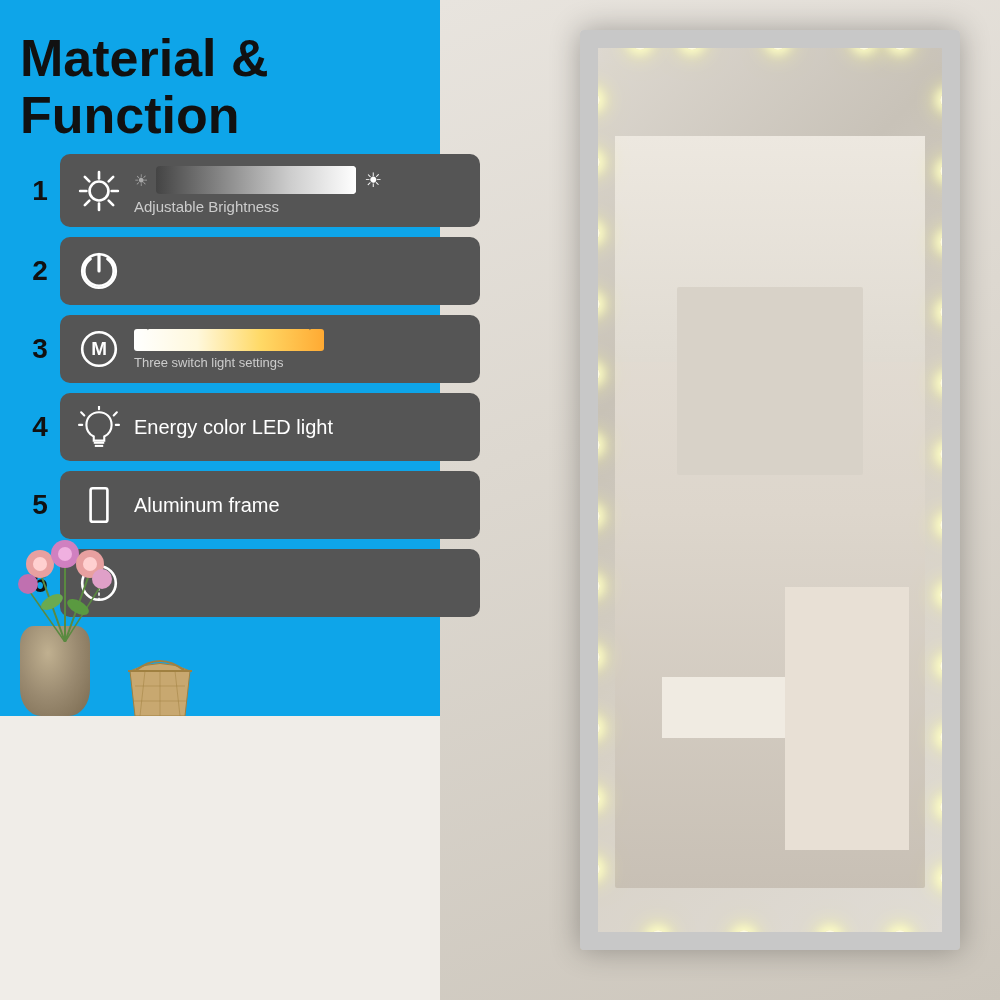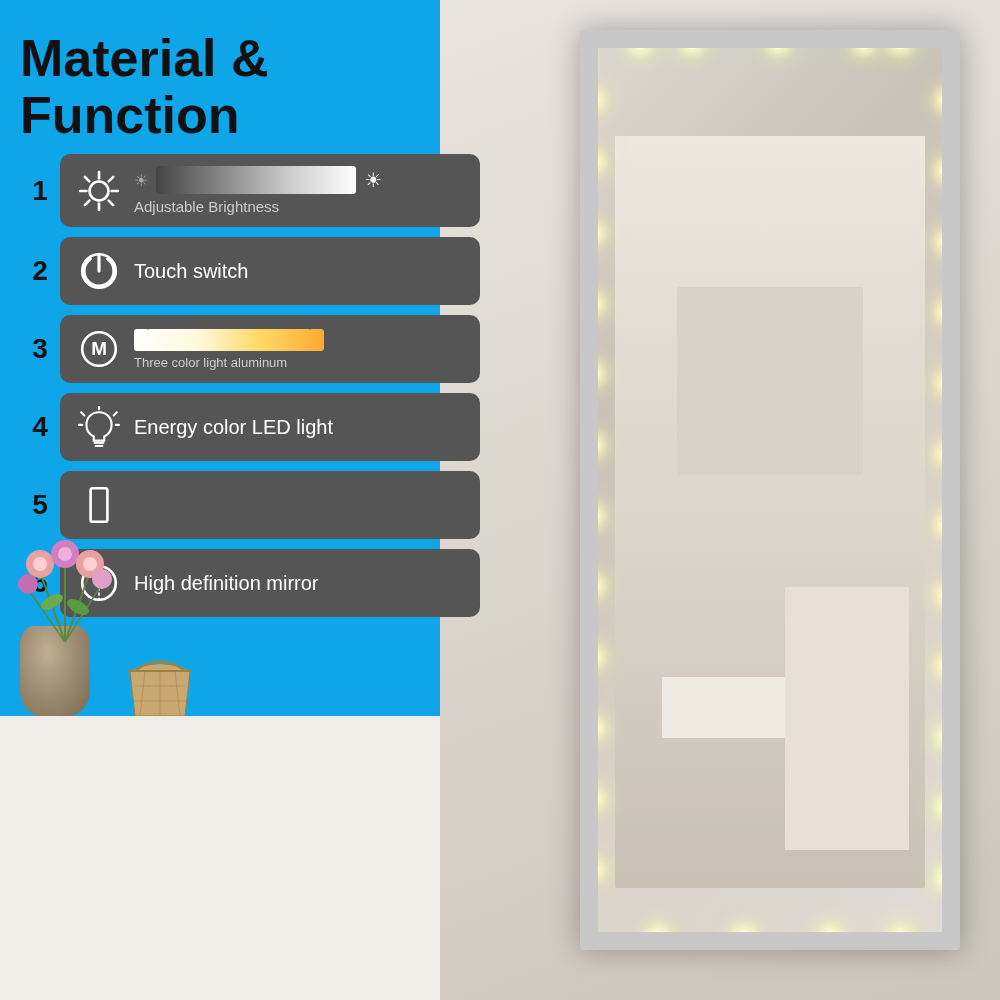--- a/index.html
+++ b/index.html
@@ -296,42 +296,39 @@
       <div class="feature-item">
         <div class="feature-number">2</div>
         <div class="feature-card">
           <div class="feature-icon">
             <svg viewBox="0 0 40 40" fill="none" xmlns="http://www.w3.org/2000/svg">
               <circle cx="20" cy="20" r="16" stroke="white" stroke-width="2.5"></circle>
               <line x1="20" y1="4" x2="20" y2="20" stroke="white" stroke-width="3" stroke-linecap="round"></line>
               <path d="M12 8.5 A14 14 0 1 0 28 8.5" stroke="white" stroke-width="2.5" fill="none" stroke-linecap="round"></path>
             </svg>
           </div>
-          <div class="feature-text-area">
-            <span class="feature-label">Touch switch</span>
-          </div>
         </div>
       </div>
 
       <div class="feature-item">
         <div class="feature-number">3</div>
         <div class="feature-card">
           <div class="feature-icon">
             <svg viewBox="0 0 40 40" fill="none" xmlns="http://www.w3.org/2000/svg">
               <circle cx="20" cy="20" r="16" stroke="white" stroke-width="2.5"></circle>
               <text x="20" y="26" text-anchor="middle" fill="white" font-size="18" font-weight="bold" font-family="Arial">M</text>
             </svg>
           </div>
           <div class="feature-text-area">
             <div style="position:relative; width:190px;">
               <div style="position:absolute; top:-10px; left:8px; color:#555; font-size:12px;">▼</div>
               <div style="position:absolute; top:-10px; right:8px; color:#555; font-size:12px;">▼</div>
               <div style="width:100%; height:22px; background: linear-gradient(to right, #ffffff, #fff8dc, #ffd966, #ffaa33); border-radius:3px;"></div>
             </div>
-            <div style="color:#ccc; font-size:13px; margin-top:4px;">Three color light aluminum</div>
+            <div style="color:#ccc; font-size:13px; margin-top:4px;">Three switch light settings</div>
           </div>
         </div>
       </div>
 
       <div class="feature-item">
         <div class="feature-number">4</div>
         <div class="feature-card">
           <div class="feature-icon">
             <svg viewBox="0 0 40 40" fill="none" xmlns="http://www.w3.org/2000/svg">
               <path d="M20 6 C13 6 8 11 8 18 C8 23 11 27 15 29 L15 33 L25 33 L25 29 C29 27 32 23 32 18 C32 11 27 6 20 6Z" stroke="white" stroke-width="2" fill="none"></path>
@@ -351,34 +348,34 @@
       </div>
 
       <div class="feature-item">
         <div class="feature-number">5</div>
         <div class="feature-card">
           <div class="feature-icon">
             <svg viewBox="0 0 40 40" fill="none" xmlns="http://www.w3.org/2000/svg">
               <rect x="12" y="4" width="16" height="32" rx="2" stroke="white" stroke-width="2.5" fill="none"></rect>
             </svg>
           </div>
+          <div class="feature-text-area">
+            <span class="feature-label">Aluminum frame</span>
+          </div>
         </div>
       </div>
 
       <div class="feature-item">
         <div class="feature-number">6</div>
         <div class="feature-card">
           <div class="feature-icon">
             <svg viewBox="0 0 40 40" fill="none" xmlns="http://www.w3.org/2000/svg">
               <circle cx="20" cy="20" r="16" stroke="white" stroke-width="2.5"></circle>
               <path d="M20 4 C20 4 20 36 20 36" stroke="white" stroke-width="1.5" stroke-dasharray="3,2"></path>
             </svg>
-          </div>
-          <div class="feature-text-area">
-            <span class="feature-label">High definition mirror</span>
           </div>
         </div>
       </div>
 
     </div>
   </div>
 
   <div style="position:absolute; bottom:0; left:0; width:320px; height:220px; overflow:hidden;">
 
     <div style="position:absolute; bottom:0; left:20px; width:70px; height:90px; background: radial-gradient(ellipse at 40% 30%, #c0b090 0%, #9a8a70 50%, #7a6a50 100%); border-radius: 20% 20% 30% 30%;"></div>

